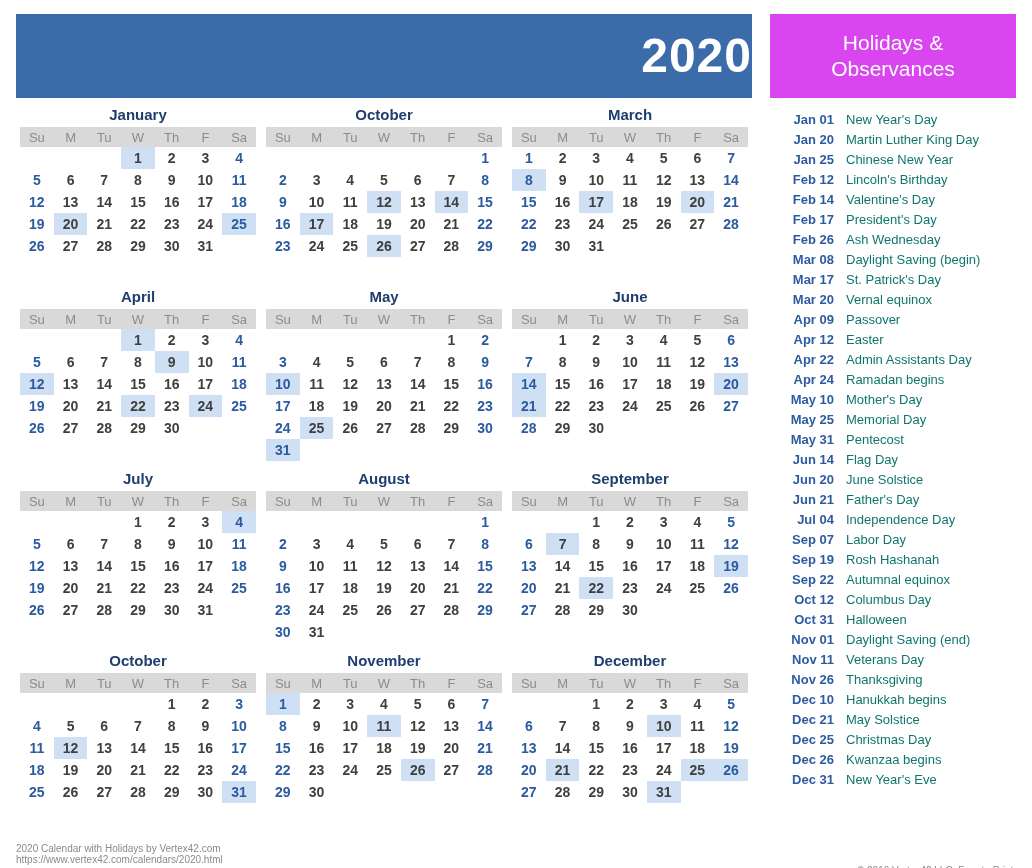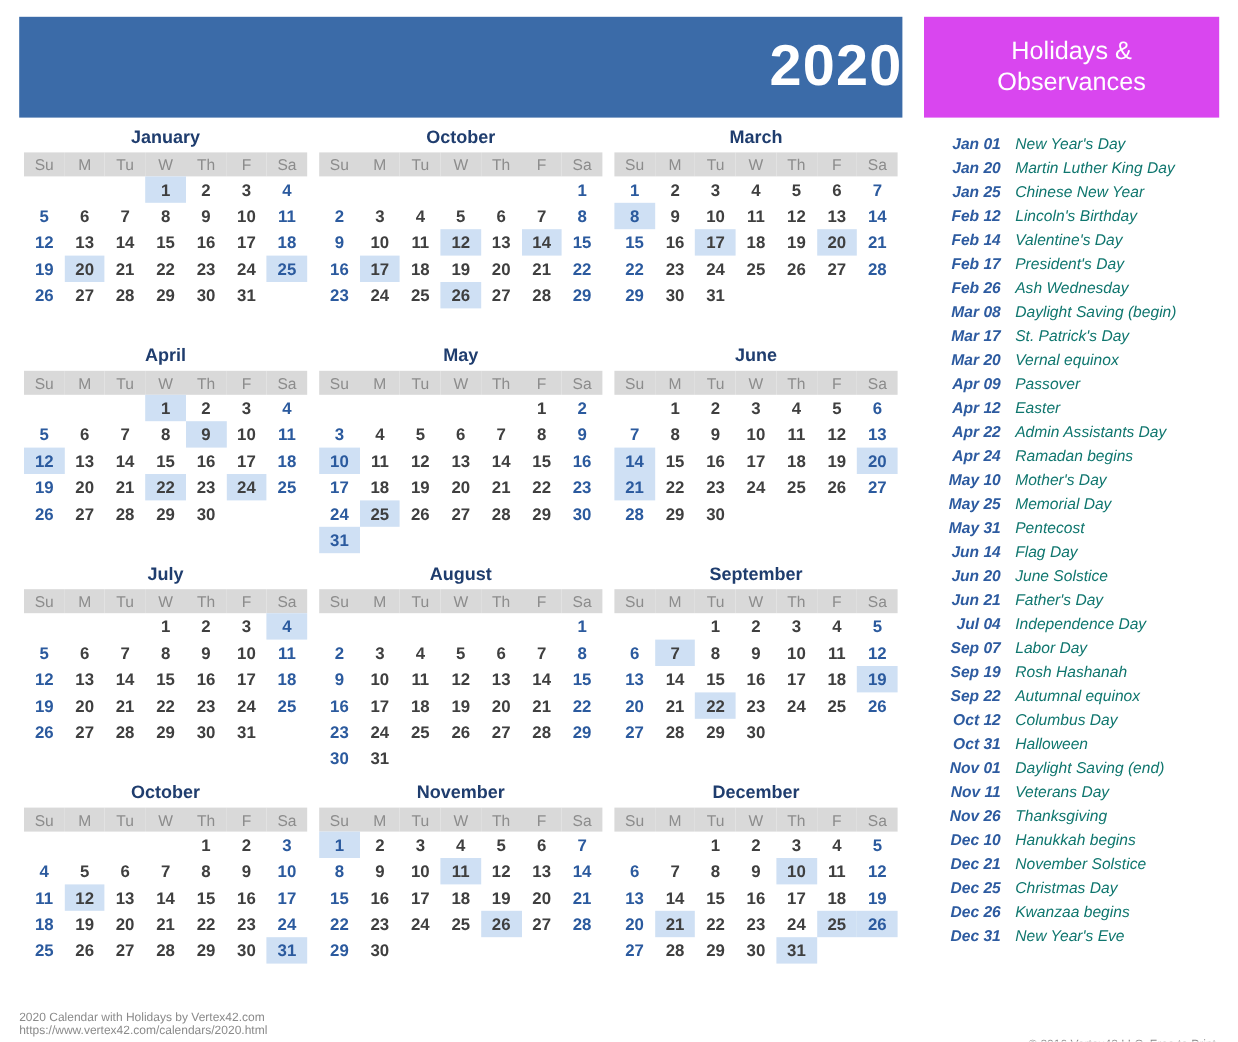--- a/index.html
+++ b/index.html
@@ -117,21 +117,20 @@
   }
   
   .holiday-list {
     margin-top: 14px;
     padding-left: 14px;
   }
   .holiday-row {
     display: flex;
     align-items: baseline;
     height: 20px;
-    font-style: italic;
   }
   .holiday-date {
     width: 62px;
     flex: 0 0 62px;
     color: #2d5ba0;
     font-size: 13px;
     font-weight: bold;
     text-align: right;
     padding-right: 12px;
     box-sizing: border-box;
@@ -1071,21 +1070,21 @@
         <div class="holiday-row">
           <div class="holiday-date">Nov 26</div>
           <div class="holiday-name">Thanksgiving</div>
         </div>
         <div class="holiday-row">
           <div class="holiday-date">Dec 10</div>
           <div class="holiday-name">Hanukkah begins</div>
         </div>
         <div class="holiday-row">
           <div class="holiday-date">Dec 21</div>
-          <div class="holiday-name">November Solstice</div>
+          <div class="holiday-name">May Solstice</div>
         </div>
         <div class="holiday-row">
           <div class="holiday-date">Dec 25</div>
           <div class="holiday-name">Christmas Day</div>
         </div>
         <div class="holiday-row">
           <div class="holiday-date">Dec 26</div>
           <div class="holiday-name">Kwanzaa begins</div>
         </div>
         <div class="holiday-row">

